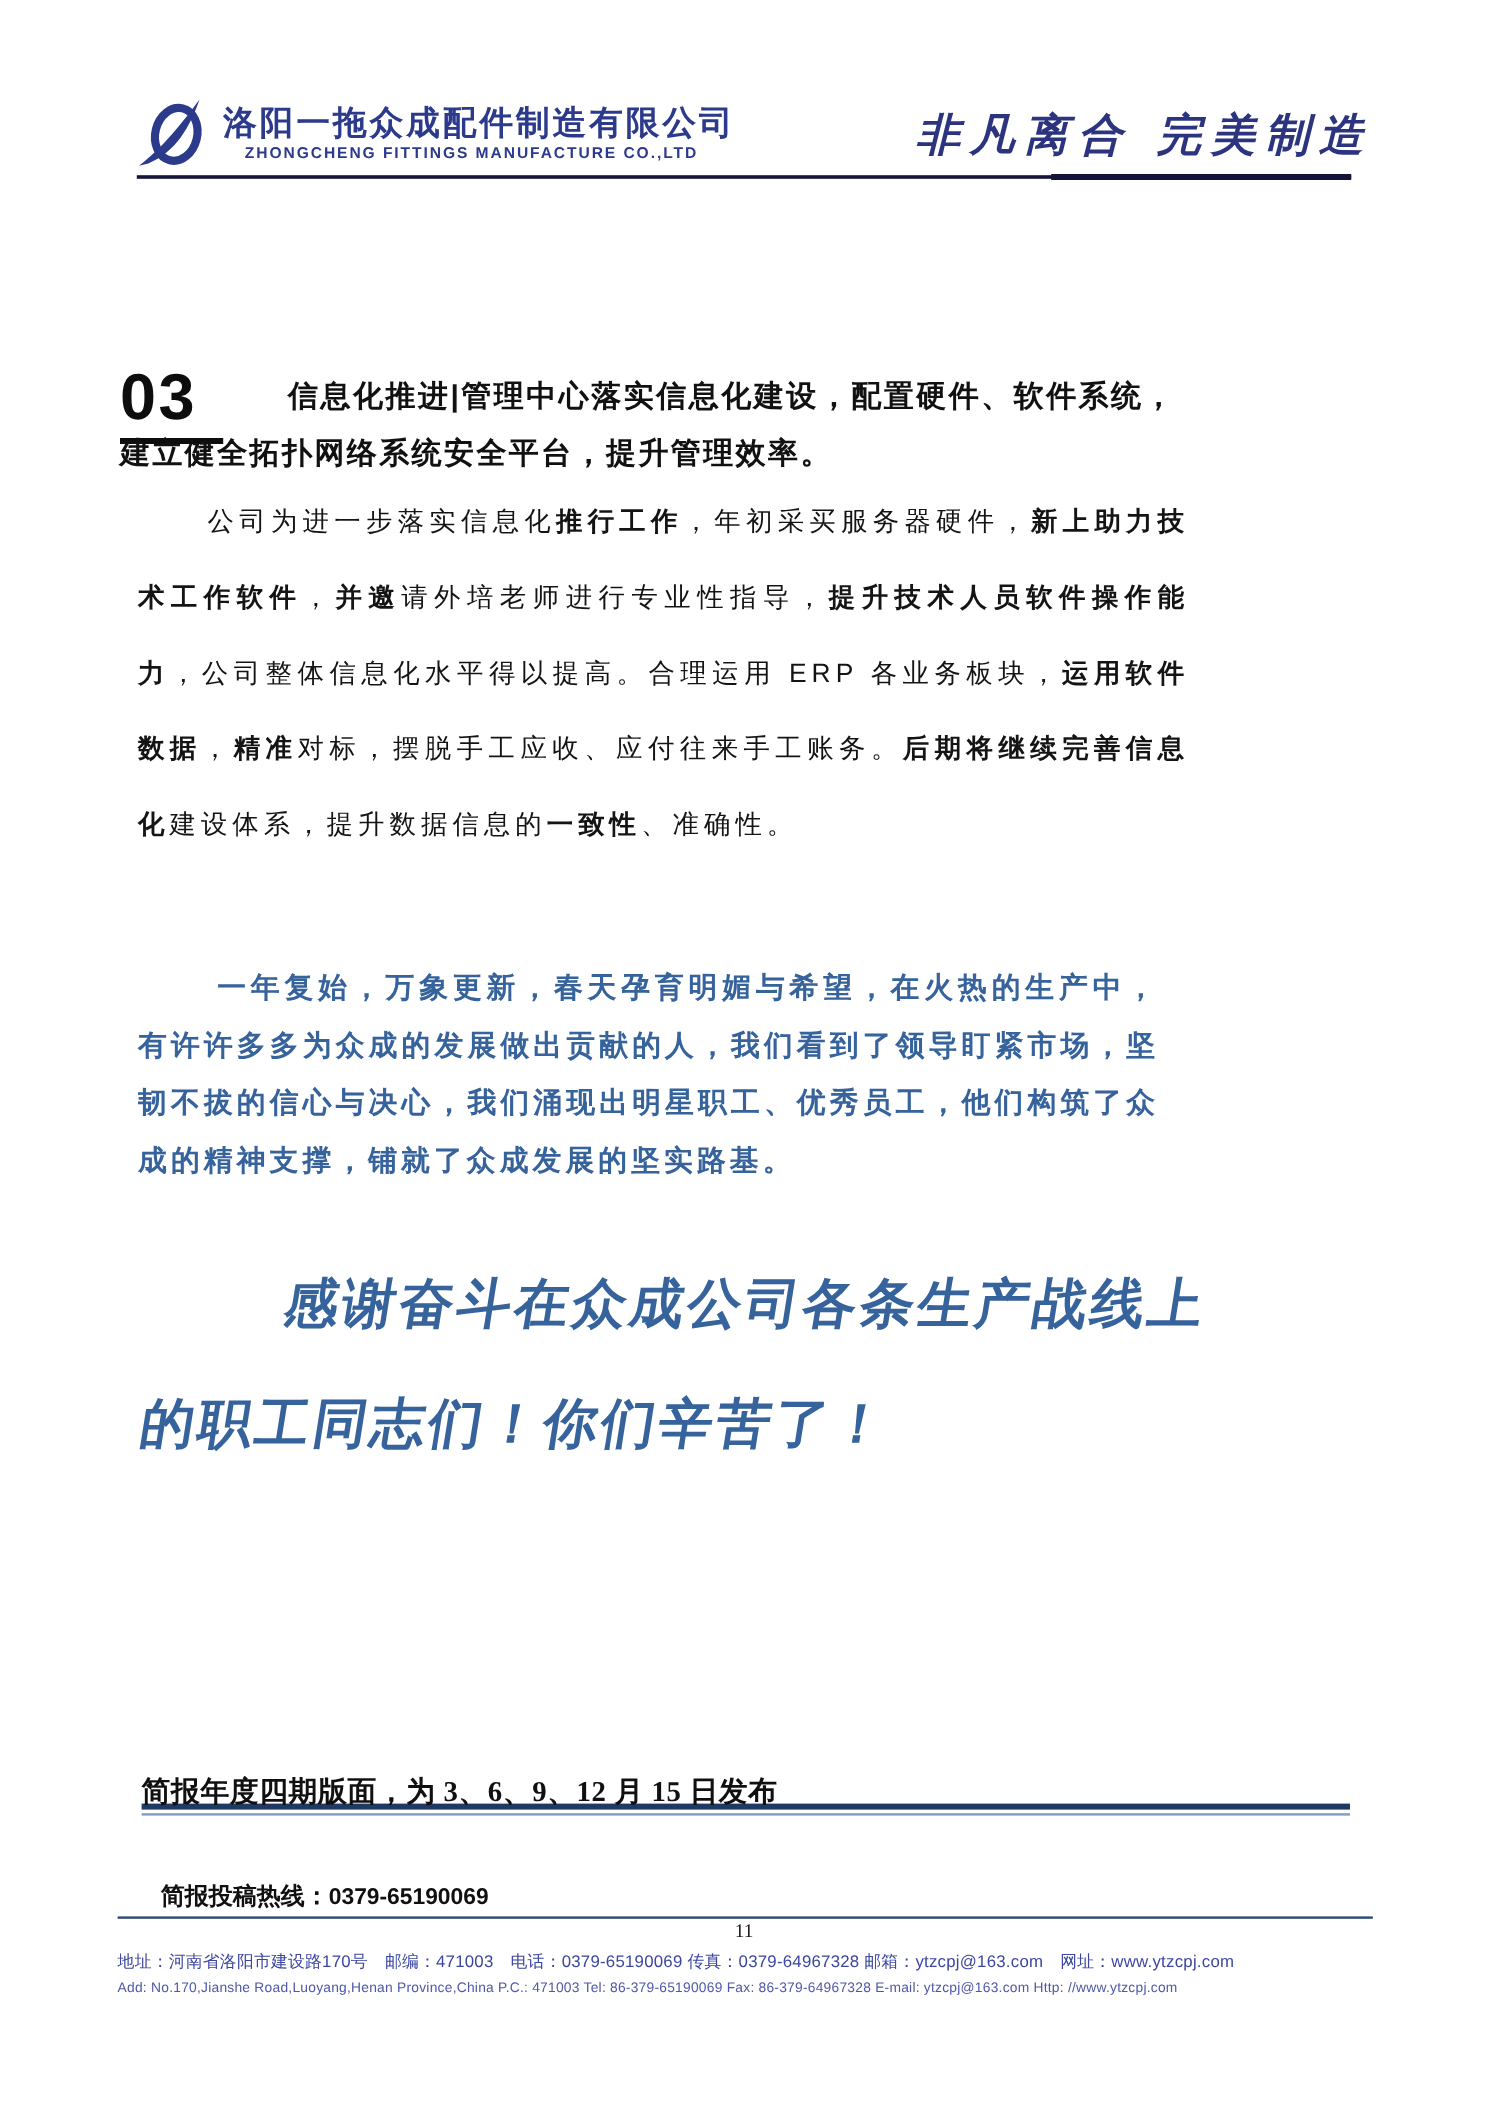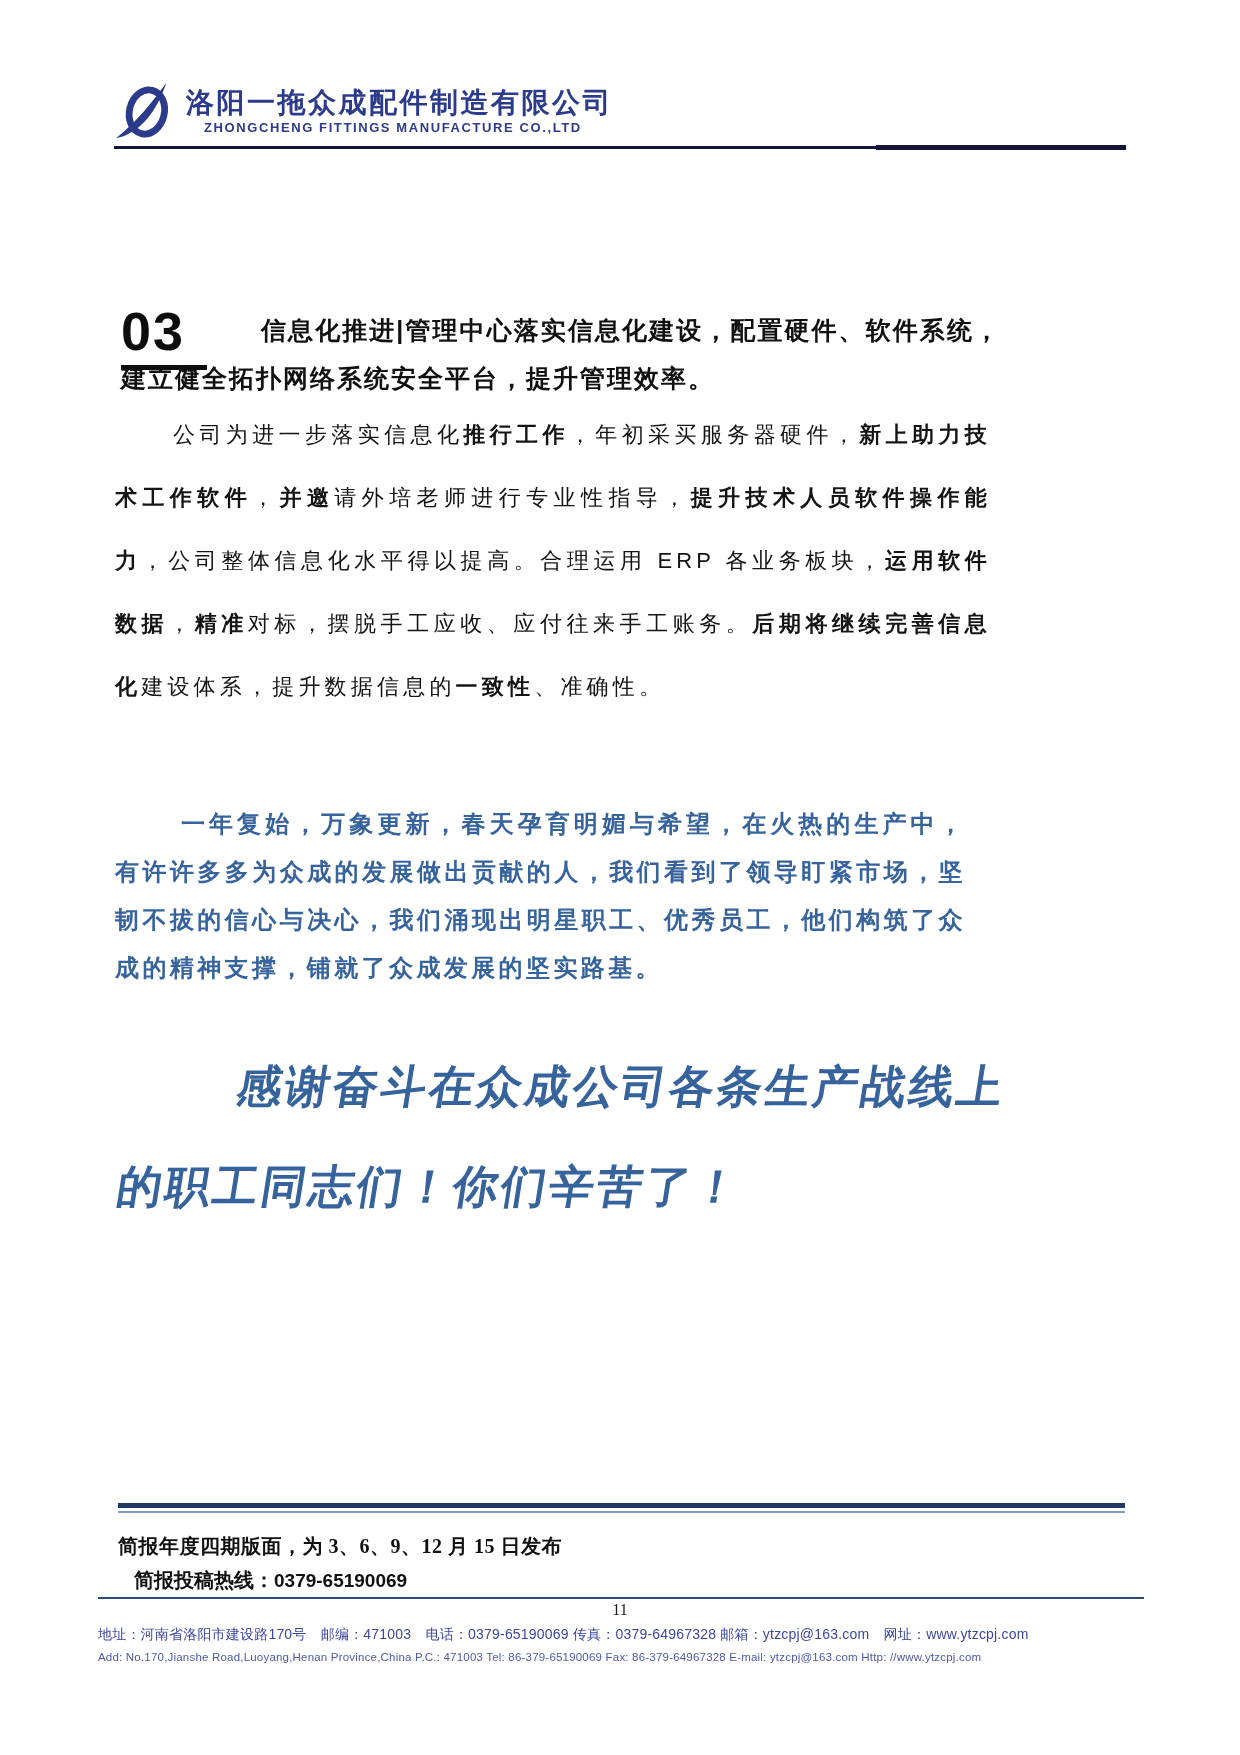--- a/index.html
+++ b/index.html
@@ -12,21 +12,21 @@
               letter-spacing:2.5px;color:#2c3a8c;}
   .company-en{position:absolute;left:204px;top:120px;font-size:13px;font-weight:bold;
               letter-spacing:1.6px;color:#2c3a8c;text-align:center;}
   .slogan{position:absolute;right:116px;top:88px;font-size:37px;font-weight:bold;
           font-style:italic;letter-spacing:8px;color:#2c3480;
           font-family:"DejaVu Serif","Liberation Serif",serif;}
   .head-rule{position:absolute;left:114px;top:146px;width:1012px;height:3px;background:#15153a;}
   .head-rule::after{content:"";position:absolute;right:0;top:-1px;width:250px;height:5px;background:#15153a;}
 
   
-  .article{position:absolute;left:121px;top:306px;width:880px;text-align:justify;
+  .article{position:absolute;left:100px;top:306px;width:880px;text-align:justify;
            font-size:25px;line-height:48px;font-weight:bold;color:#111;}
   .numwrap{float:left;width:140px;height:48px;overflow:visible;}
   .num{display:block;font-size:54px;line-height:50px;font-weight:bold;letter-spacing:2px;color:#0d0d0d;}
   .numbar{display:block;width:86px;height:5px;background:#0d0d0d;margin-top:9px;}
   .sec-title{letter-spacing:2px;margin-top:19px;}
 
   
   .bodytext{position:absolute;left:115px;top:403px;width:876px;margin:0;
             font-size:22px;line-height:63px;letter-spacing:4.2px;text-align:justify;
             text-indent:58px;color:#141414;}
@@ -39,21 +39,21 @@
 
   
   .thanks{position:absolute;font-size:45px;line-height:54px;font-weight:bold;color:#36639c;
           letter-spacing:3px;transform:skewX(-9deg);transform-origin:left bottom;white-space:nowrap;}
   .thanks.l1{left:233px;top:1060px;}
   .thanks.l2{left:113px;top:1160px;}
 
   
   .rule-double{position:absolute;left:118px;top:1503px;width:1007px;height:3px;
                border-top:5px solid #1f3864;border-bottom:2px solid #7f9dc0;}
-  .sched{position:absolute;left:118px;top:1533px;font-size:20px;font-weight:bold;
+  .sched{position:absolute;left:118px;top:1477px;font-size:24px;font-weight:bold;
          letter-spacing:.5px;color:#101010;
          font-family:"Liberation Serif","DejaVu Serif",serif;}
   .hotline{position:absolute;left:118px;top:1567px;font-size:20px;font-weight:bold;color:#101010;
            font-family:"Liberation Serif","DejaVu Serif",serif;margin-left:16px;}
   .hotline .hotnum{font-family:"Liberation Sans","DejaVu Sans",sans-serif;font-size:19px;}
   .rule-thin{position:absolute;left:98px;top:1597px;width:1046px;height:2px;background:#2c4a77;}
   .pagenum{position:absolute;left:0;top:1601px;width:1240px;text-align:center;font-size:16px;
            color:#1a1a1a;font-family:"Liberation Serif","DejaVu Serif",serif;}
   .contact-zh{position:absolute;left:98px;top:1626px;width:1060px;font-size:14px;
               letter-spacing:.2px;color:#3c46a0;white-space:nowrap;}
@@ -64,20 +64,21 @@
 <body>
 
 <div class="page">
 
   <svg class="logo-icon" viewBox="0 0 64 64" aria-hidden="true">
     <ellipse cx="36" cy="33" rx="18" ry="23" fill="none" stroke="#2c3a8c" stroke-width="7" transform="rotate(14 36 33)"></ellipse>
     <path d="M4 60 C 22 46, 36 30, 56 3 C 48 26, 36 48, 12 58 Z" fill="#2c3a8c"></path>
   </svg>
   <div class="company-cn">洛阳一拖众成配件制造有限公司</div>
   <div class="company-en">ZHONGCHENG FITTINGS MANUFACTURE CO.,LTD</div>
+  <div class="slogan">非凡离合 完美制造</div>
   <div class="head-rule"></div>
 
   <section class="article"><span class="numwrap">
         <span class="num">03</span>
         <span class="numbar"></span>
       </span><span class="sec-title">信息化推进|管理中心落实信息化建设，配置硬件、软件系统，建立健全拓扑网络系统安全平台，提升管理效率。</span>
   </section>
 
   <p class="bodytext"><span>公司为进一步落实信息化</span><span class="bseg">推行工作</span><span>，年初采买服务器硬件，</span><span class="bseg">新上助力技术工作软件</span><span>，</span><span class="bseg">并邀</span><span>请外培老师进行专业性指导，</span><span class="bseg">提升技术人员软件操作能力</span><span>，公司整体信息化水平得以提高。合理运用 ERP 各业务板块，</span><span class="bseg">运用软件数据</span><span>，</span><span class="bseg">精准</span><span>对标，摆脱手工应收、应付往来手工账务。</span><span class="bseg">后期将继续完善信息化</span><span>建设体系，提升数据信息的</span><span class="bseg">一致性</span><span>、准确性。</span></p>
 

